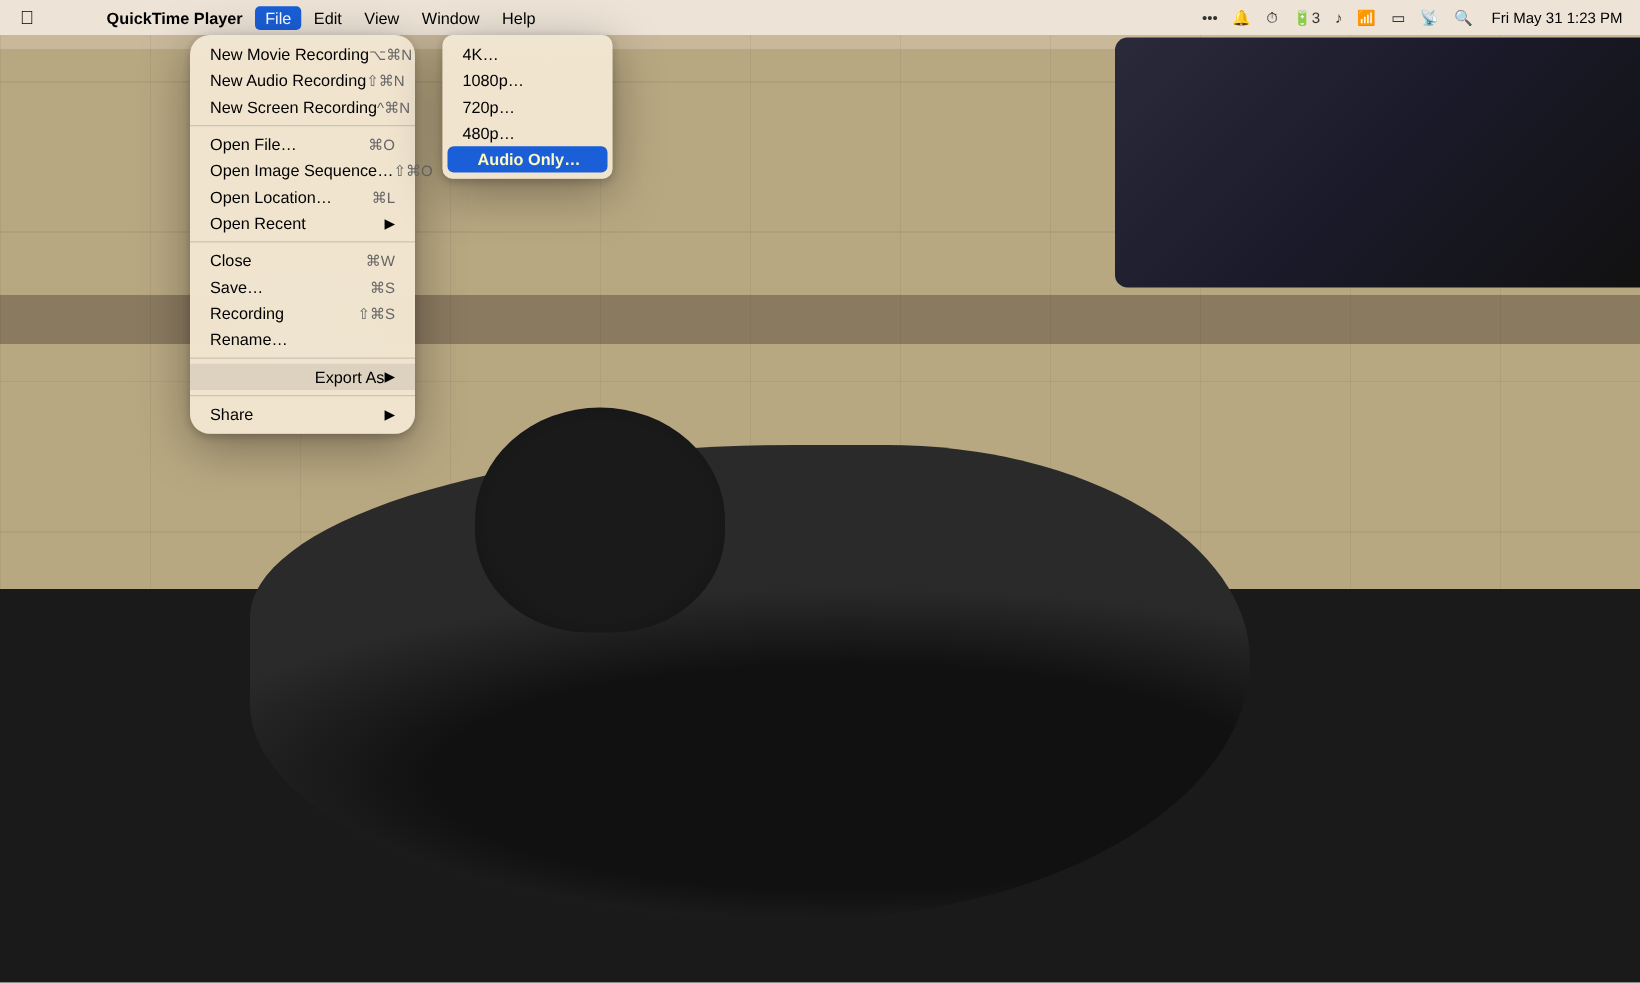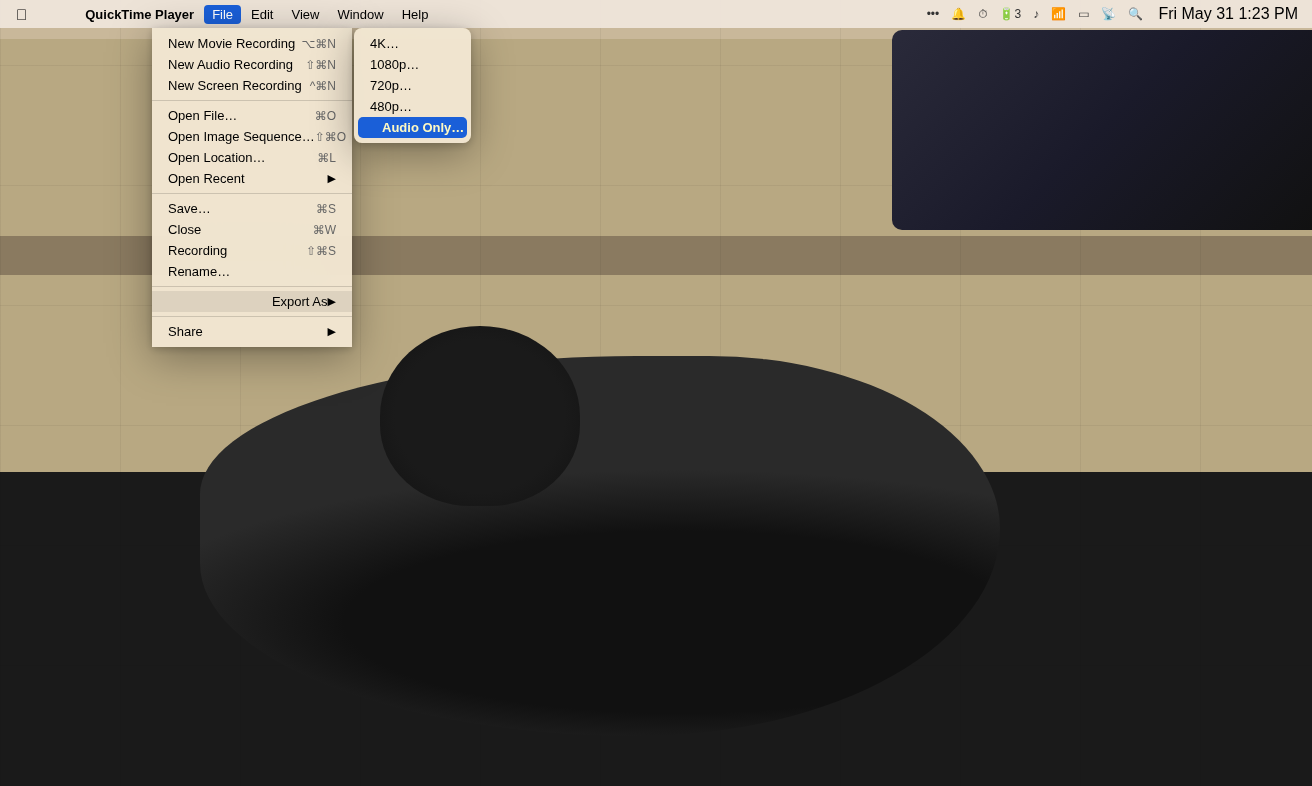--- a/index.html
+++ b/index.html
@@ -120,34 +120,34 @@
       margin-left: 40px;
     }
 
     .menubar-icon {
       font-size: 12px;
       color: #333;
       padding: 0 3px;
     }
 
     .clock {
-      font-size: 16px;
+      font-size: 12px;
       color: #000;
       padding: 0 6px;
     }
 
     
     .file-menu {
       position: absolute;
       top: 28px;
       left: 152px;
-      width: 200px;
+      width: 180px;
       background: rgba(242, 230, 210, 0.97);
       backdrop-filter: blur(30px);
-      border-radius: 0;
+      border-radius: 16px;
       box-shadow: 0 10px 40px rgba(0,0,0,0.35), 0 2px 8px rgba(0,0,0,0.2);
       padding: 5px 0;
       z-index: 200;
     }
 
     .file-menu-item {
       display: flex;
       align-items: center;
       justify-content: space-between;
       padding: 3px 16px;
@@ -170,21 +170,21 @@
       height: 1px;
       background: rgba(0,0,0,0.15);
       margin: 4px 0;
     }
 
     
     .export-submenu {
       position: absolute;
       top: 28px;
       left: 354px;
-      width: 117px;
+      width: 136px;
       background: rgba(242, 230, 210, 0.97);
       backdrop-filter: blur(30px);
       border-radius: 8px;
       box-shadow: 0 10px 40px rgba(0,0,0,0.35), 0 2px 8px rgba(0,0,0,0.2);
       padding: 5px 0;
       z-index: 201;
     }
 
     .export-submenu-item {
       display: flex;
@@ -274,26 +274,26 @@
     <span class="shortcut">⌘L</span>
   </div>
   <div class="file-menu-item">
     <span>Open Recent</span>
     <span class="arrow">▶</span>
   </div>
 
   <div class="menu-separator"></div>
 
   <div class="file-menu-item">
+    <span>Close</span>
+    <span class="shortcut">⌘W</span>
+  </div>
+  <div class="file-menu-item">
     <span>Save…</span>
     <span class="shortcut">⌘S</span>
-  </div>
-  <div class="file-menu-item">
-    <span>Close</span>
-    <span class="shortcut">⌘W</span>
   </div>
   <div class="file-menu-item">
     <span>Recording</span>
     <span class="shortcut">⇧⌘S</span>
   </div>
   <div class="file-menu-item">
     <span>Rename…</span>
   </div>
 
   <div class="menu-separator"></div>

